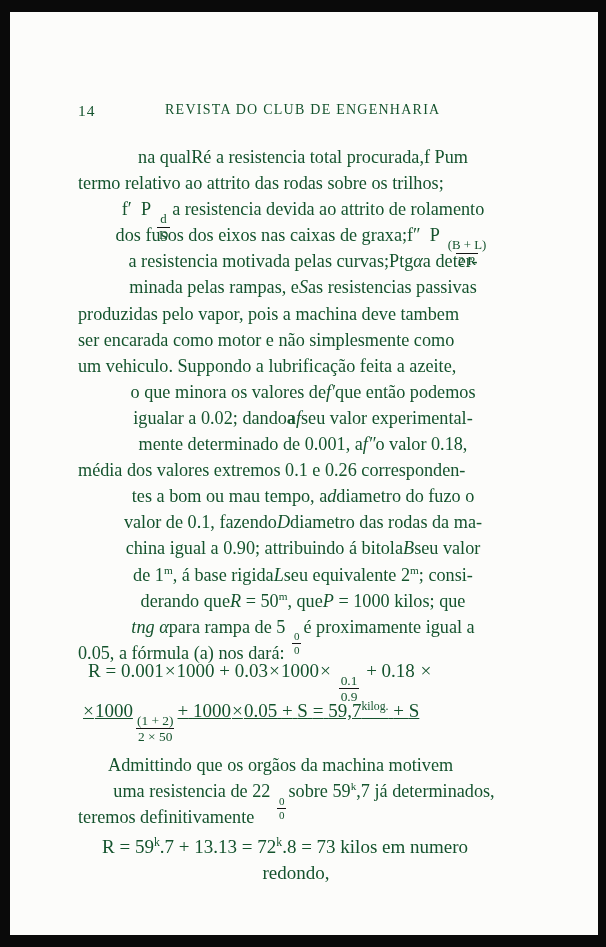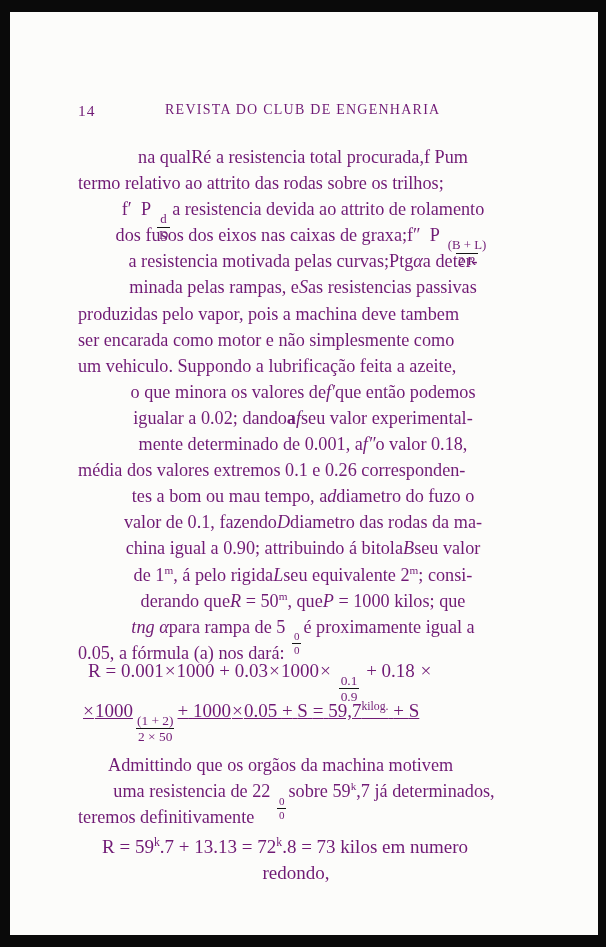--- a/index.html
+++ b/index.html
@@ -28,21 +28,21 @@
   
   #paper {
     position: absolute;
     inset: 0;
     background: #fcfcfa;
   }
 
   #content {
     position: absolute;
     left: 0; top: 0; right: 0; bottom: 0;
-    color: #701a75;
+    color: #14532d;
   }
 
   
   .runhead {
     position: absolute;
     left: 0;
     top: 88px;
     width: 100%;
     height: 22px;
   }
@@ -284,21 +284,21 @@
       <div class="ln">
         <div class="just">
           <span class="w">china igual a 0.90; attribuindo á bitola</span>
           <span class="w it">B</span>
           <span class="w">seu valor</span>
         </div>
       </div>
 
       <div class="ln">
         <div class="just">
-          <span class="w"><span>de 1</span><sup>m</sup><span>, á pelo rigida</span></span>
+          <span class="w"><span>de 1</span><sup>m</sup><span>, á base rigida</span></span>
           <span class="w it">L</span>
           <span class="w"><span>seu equivalente 2</span><sup>m</sup><span>; consi-</span></span>
         </div>
       </div>
 
       <div class="ln">
         <div class="just">
           <span class="w">derando que</span>
           <span class="w"><span class="it">R</span>&nbsp;<span>= 50</span><sup>m</sup><span>, que</span></span>
           <span class="w"><span class="it">P</span>&nbsp;<span>= 1000 kilos; que</span></span>

